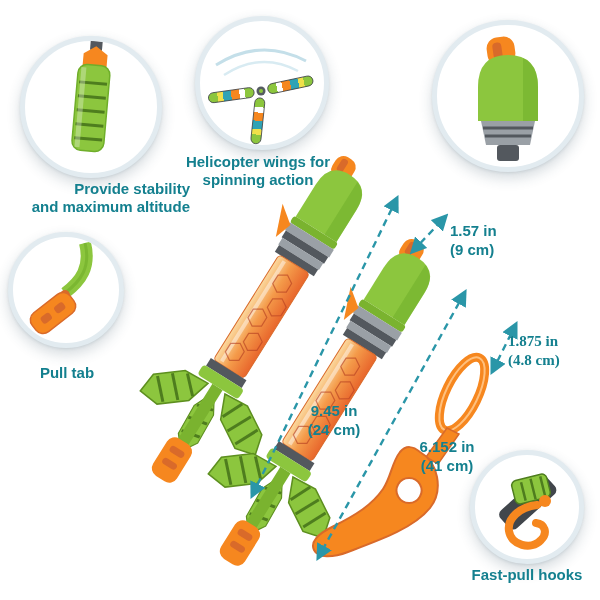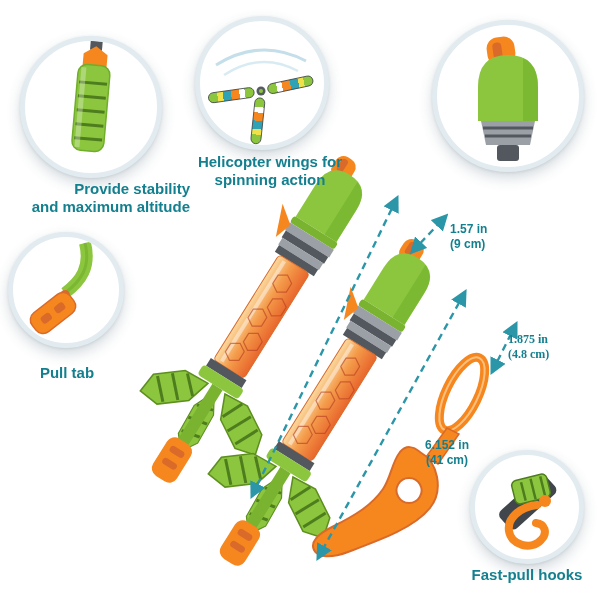--- a/index.html
+++ b/index.html
@@ -5,21 +5,21 @@
   html,body{margin:0;padding:0;background:#fff;}
   .stage{position:relative;width:600px;height:600px;background:#fff;overflow:hidden;
          font-family:"Liberation Sans",sans-serif;}
   .art{position:absolute;left:0;top:0;}
   .callout{position:absolute;border-radius:50%;background:#fff;box-sizing:border-box;
            border:5px solid var(--ring,#e2ebf0);
            box-shadow:0 6px 14px rgba(40,70,90,.20), 0 1px 3px rgba(40,70,90,.12);
            display:flex;align-items:center;justify-content:center;overflow:hidden;}
   .label{position:absolute;color:var(--teal-text,#14808f);font-weight:bold;font-size:15px;
          line-height:1.22;text-align:center;white-space:pre-line;}
-  .meas{position:absolute;color:var(--teal-text,#14808f);font-weight:bold;font-size:12px;
+  .meas{position:absolute;color:var(--teal-text,#14808f);font-weight:bold;font-size:15px;
         line-height:1.25;}
   .meas span{display:block;}
   .meas.center{text-align:center;}
   
   .f-green{fill:var(--green,#8cc63e);}
   .f-green-m{fill:var(--green-mid,#6fae2a);} .f-orange{fill:var(--orange,#f6871f);}
   .f-orange-d{fill:var(--orange-dark,#d96a2a);} .f-gray{fill:var(--gray,#9aa0a6);}
   .f-gray-d{fill:var(--gray-dark,#53585e);} .f-arrow{fill:var(--arrow,#2a96a8);}
   .s-arrow{stroke:var(--arrow,#2a96a8);} .s-orange{stroke:var(--orange,#f6871f);}
   .s-orange-d{stroke:var(--orange-dark,#d96a2a);} .s-green-d{stroke:var(--green-dark,#4e7d1e);}
@@ -188,31 +188,35 @@
         <rect x="38" y="22" width="36" height="24" rx="5" class="f-green s-green-d" stroke-width="1.5"></rect>
         <path d="M 48 25 V 44 M 58 24 V 45 M 68 24 V 45" class="s-green-d" stroke-width="2.5" fill="none"></path>
       </g>
       <circle cx="70" cy="46" r="6" class="f-orange"></circle>
       <path d="M 62 50 C 44 52, 32 64, 34 76 C 36 90, 56 96, 66 85 C 73 78, 70 69, 61 68" class="s-orange" stroke-width="8" fill="none" stroke-linecap="round"></path>
     </svg>
   </div>
 
   <div class="label" style="left:0px;top:180px;width:190px;text-align:right;">Provide stability
 and maximum altitude</div>
-  <div class="label" style="left:180px;top:153px;width:180px;text-align:center;">Helicopter wings for
+  <div class="label" style="left:168px;top:153px;width:180px;text-align:center;">Helicopter wings for
 spinning action</div>
   <div class="label" style="left:12px;top:364px;width:110px;">Pull tab</div>
   <div class="label" style="left:437px;top:566px;width:180px;">Fast-pull hooks</div>
 
   <div class="meas" style="left:450px;top:222px;">
     <span>1.57 in</span>
     <span>(9 cm)</span>
   </div>
   <div class="meas" style="left:508px;top:332px;font-family:Liberation Serif, serif;">
     <span>1.875 in</span>
     <span>(4.8 cm)</span>
   </div>
+  <div class="meas center" style="left:293px;top:402px;width:82px;">
+    <span>9.45 in</span>
+    <span>(24 cm)</span>
+  </div>
   <div class="meas center" style="left:406px;top:438px;width:82px;">
     <span>6.152 in</span>
     <span>(41 cm)</span>
   </div>
 
 </div>
 
 </body></html>

